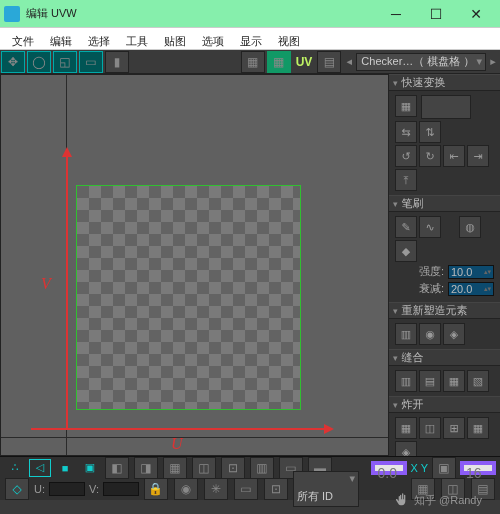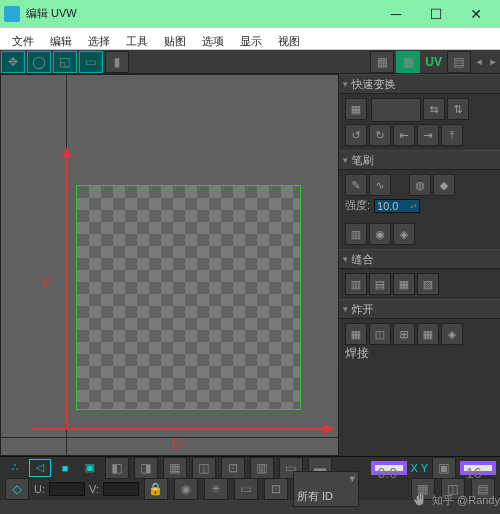--- a/index.html
+++ b/index.html
@@ -9,64 +9,64 @@
   .titlebar .icon{width:16px;height:16px;background:#2aa8d8;border-radius:2px;margin-right:6px}
   .titlebar .title{flex:1;color:#222}
   .winbtn{width:40px;height:28px;display:flex;align-items:center;justify-content:center;color:#222;font-size:14px}
   
   .menubar{height:22px;background:#fff;display:flex;align-items:flex-end;padding:0 4px;border-bottom:1px solid #ccc}
   .menubar span{color:#222;padding:0 8px}
   
   .toolstrip{height:24px;background:#3a3a3a;display:flex;align-items:center;border-bottom:1px solid #222}
   .tbtn{width:24px;height:22px;border:1px solid #222;background:#444;margin:0 1px;display:flex;align-items:center;justify-content:center;color:#888;font-size:12px}
   .tbtn.teal{border-color:#0aa;background:#055}
-  .uvlabel{color:#22c55e;font-weight:bold;padding:0 4px;font-size:12px}
+  .uvlabel{color:#bef264;font-weight:bold;padding:0 4px;font-size:12px}
   .arrow{width:14px;text-align:center;color:#888}
   .dropdown{flex:1;min-width:0;height:18px;background:#4a4a4a;border:1px solid #222;padding:0 14px 0 4px;color:#ccc;position:relative;overflow:hidden;white-space:nowrap}
   .dropdown::after{content:"▾";position:absolute;right:3px;top:1px;color:#888}
   
   .main{display:flex;height:382px}
   .viewport{flex:1;background:#606060;position:relative;border:1px solid #222;border-right:none}
   .vp-cross-h{position:absolute;left:0;right:0;top:362px;height:1px;background:#2a2a2a}
   .vp-cross-v{position:absolute;top:0;bottom:0;left:65px;width:1px;background:#2a2a2a}
   .checker{position:absolute;left:75px;top:110px;width:225px;height:225px;border:1.5px solid #30c030;background:#636363;
     background-image:
       linear-gradient(45deg,#7a7a7a 25%,transparent 25%,transparent 75%,#7a7a7a 75%),
       linear-gradient(45deg,#7a7a7a 25%,transparent 25%,transparent 75%,#7a7a7a 75%);
     background-size:24px 24px;background-position:0 0,12px 12px}
   .axis-v{position:absolute;left:65px;top:75px;width:2px;height:280px;background:#d33;}
   .axis-v::before{content:"";position:absolute;left:-4px;top:-8px;border:5px solid transparent;border-bottom:10px solid #d33}
   .axis-h{position:absolute;left:30px;top:353px;width:300px;height:2px;background:#d33}
   .axis-h::after{content:"";position:absolute;right:-8px;top:-4px;border:5px solid transparent;border-left:10px solid #d33}
   .axis-lbl{position:absolute;color:#d33;font-size:16px;font-family:serif;font-style:italic}
   
-  .panel{width:162px;background:#333;border-left:1px solid #222;display:flex;flex-direction:column;overflow:hidden}
+  .panel{width:112px;background:#333;border-left:1px solid #222;display:flex;flex-direction:column;overflow:hidden}
   .sect-head{height:20px;background:#3a3a3a;display:flex;align-items:center;padding:0 4px;border-top:1px solid #444;border-bottom:1px solid #222}
   .sect-head::before{content:"▾";color:#888;margin-right:4px;font-size:9px}
   .sect-body{background:#323232;padding:4px 6px}
   .icongrid{display:flex;flex-wrap:wrap;gap:2px}
   .ibtn{width:22px;height:22px;background:#444;border:1px solid #222;display:flex;align-items:center;justify-content:center;color:#999;font-size:11px}
   .drag{width:50px;height:24px;background:#444;border:1px solid #222;margin-left:2px}
-  .param{display:flex;align-items:center;gap:4px;margin:2px 0}
+  .param{display:flex;align-items:center;justify-content:flex-end;gap:4px;margin:2px 0}
   .param .lbl{color:#aaa}
   .spin{width:46px;height:14px;background:#0c4a6e;border:1px solid #111;color:#888;font-size:10px;padding:0 2px;display:flex;align-items:center;justify-content:space-between}
   .spin::after{content:"▴▾";font-size:7px;line-height:5px;color:#666;display:flex;flex-direction:column}
   
   .selstrip{height:22px;background:#303030;display:flex;align-items:center;border-top:1px solid #111;padding:0 4px;gap:3px}
   .selbtn{width:22px;height:18px;display:flex;align-items:center;justify-content:center;color:#1cc}
   .selbtn.active{border:1px solid #1cc}
   .small-spin{width:36px;height:14px;background:#e5e5e5;border:4px solid #8b5cf6;color:#777;font-size:14px;padding:0 2px}
   
   .statstrip{height:22px;background:#303030;display:flex;align-items:center;padding:0 4px;gap:4px}
   .statstrip .fld{color:#999}
   .statstrip .val{width:36px;height:14px;background:#222;border:1px solid #111}
   .iddrop{width:66px;height:16px;background:#444;border:1px solid #222;padding:17px 3px;color:#ccc;position:relative}
   .iddrop::after{content:"▾";position:absolute;right:3px;top:0;color:#888}
   
-  .watermark{position:absolute;right:0;bottom:6px;color:#ccc;font-size:13px;opacity:.7;display:flex;align-items:center;gap:4px;pointer-events:none}
+  .watermark{position:absolute;right:18px;bottom:6px;color:#ccc;font-size:13px;opacity:.7;display:flex;align-items:center;gap:4px;pointer-events:none}
   .watermark svg{width:16px;height:16px;fill:#ccc}
 </style>
 </head>
 <body>
 
 <div class="titlebar">
   <div class="icon"></div>
   <div class="title">编辑 UVW</div>
   <div class="winbtn">─</div>
   <div class="winbtn">☐</div>
@@ -89,20 +89,21 @@
   <div class="tbtn teal">◯</div>
   <div class="tbtn teal">◱</div>
   <div class="tbtn teal">▭</div>
   <div class="tbtn">▮</div>
   <div style="flex:1"></div>
   <div class="tbtn">▦</div>
   <div class="tbtn" style="background:#196;border-color:#196">▦</div>
   <span class="uvlabel">UV</span>
   <div class="tbtn">▤</div>
   <span class="arrow">◂</span>
+  <div class="dropdown">Checker…（ 棋盘格 ）</div>
   <span class="arrow">▸</span>
 </div>
 
 <div class="main">
 
   <div class="viewport">
     <div class="vp-cross-h"></div>
     <div class="vp-cross-v"></div>
     <div class="axis-v"></div>
     <div class="axis-h"></div>
@@ -138,22 +139,29 @@
         <div style="width:14px"></div>
         <div class="ibtn">◍</div>
         <div class="ibtn">◆</div>
       </div>
       <div class="param">
         <span class="lbl">强度:</span>
         <div class="spin">
             <span>10.0</span>
           </div>
       </div>
-    </div>
-
+      <div class="param">
+        <span class="lbl">衰减:</span>
+        <div class="spin">
+            <span>20.0</span>
+          </div>
+      </div>
+    </div>
+
+    <div class="sect-head">重新塑造元素</div>
     <div class="sect-body">
       <div class="icongrid">
         <div class="ibtn">▥</div>
         <div class="ibtn">◉</div>
         <div class="ibtn">◈</div>
       </div>
     </div>
 
     <div class="sect-head">缝合</div>
     <div class="sect-body">

